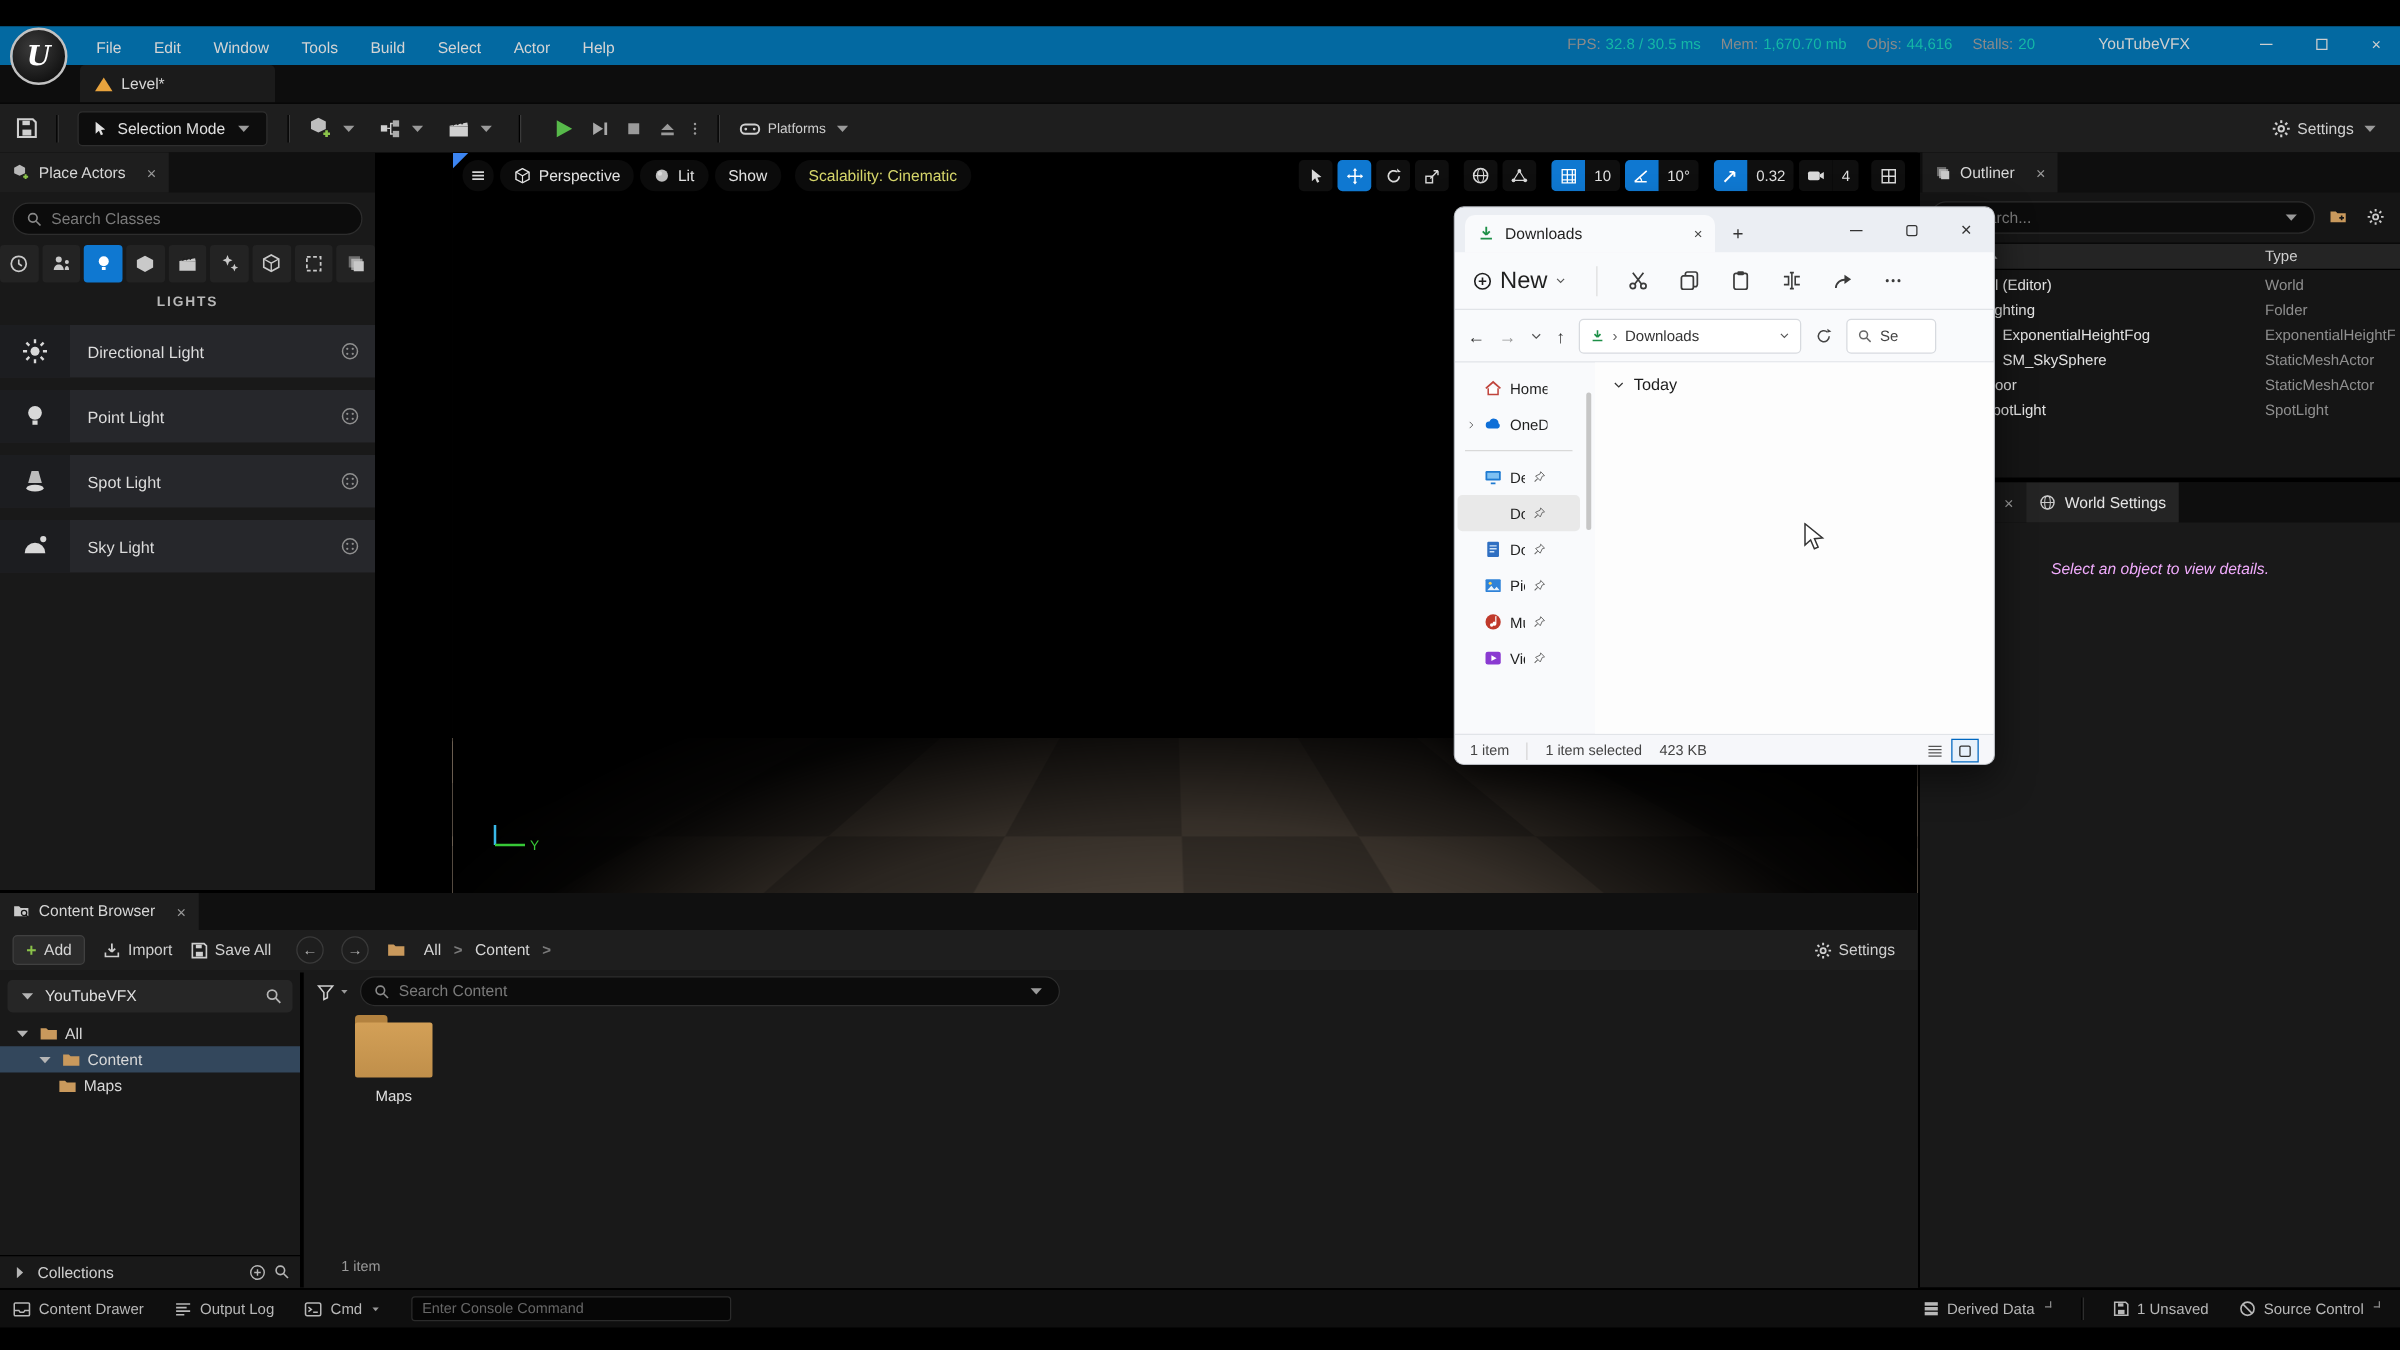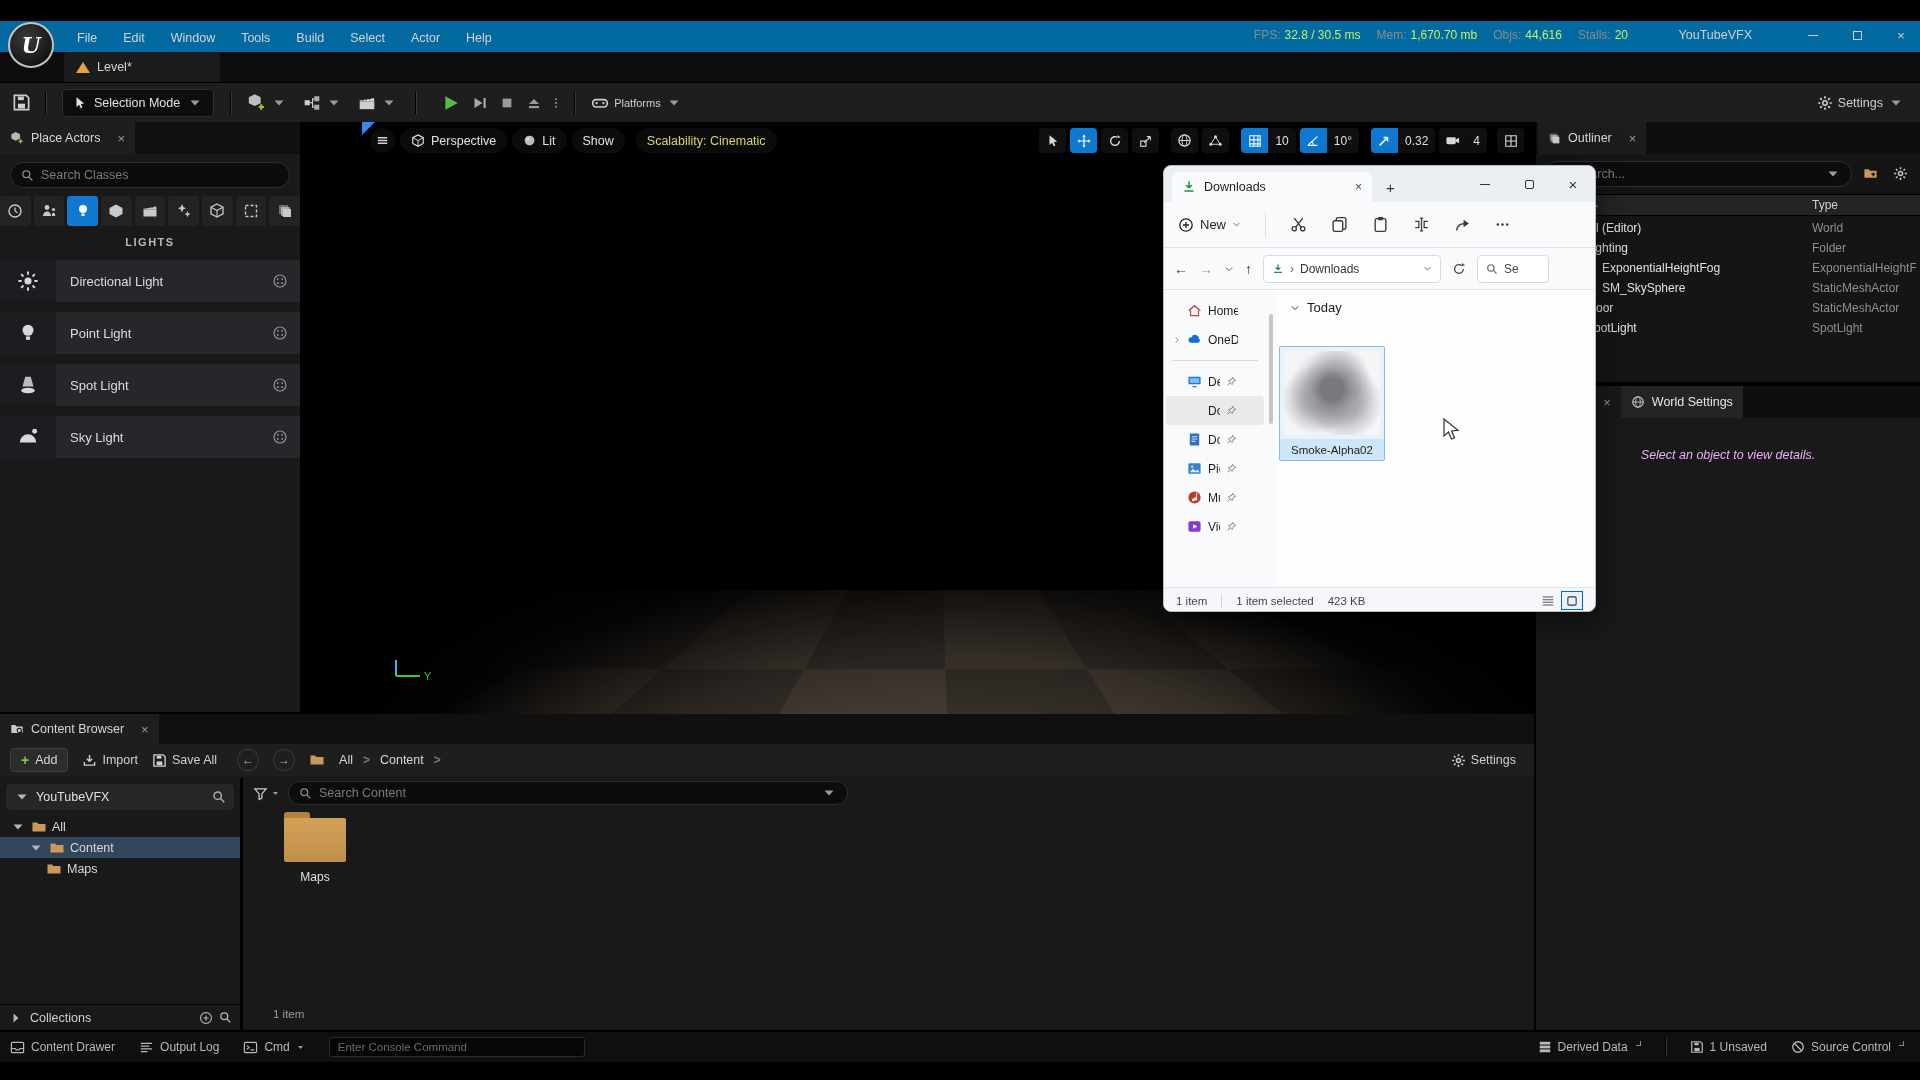--- a/index.html
+++ b/index.html
@@ -14,21 +14,21 @@
   .fx{display:flex;align-items:center}
   .i{flex:none;display:block}
   svg.i{width:16px;height:16px}
   .sep-v{width:1px;height:22px;background:#000;box-shadow:1px 0 0 #3a3a3a;flex:none}
   
   #menubar{left:0;top:21px;width:1920px;height:34px;background:#0369a1}
   #menubar .menu{padding:0 13px;font-size:12.5px;color:#d4d4d4;height:34px;display:flex;align-items:center;cursor:default}
   #logo{left:8px;top:22px;width:46px;height:46px;border-radius:50%;border:2px solid #c2c2c2;background:radial-gradient(circle at 40% 35%,#3c3c3c,#050505);z-index:5;display:flex;align-items:center;justify-content:center;font-family:"DejaVu Serif",serif;font-style:italic;font-weight:bold;font-size:22px;color:#fff}
   #stats{right:292px;top:18px;height:34px;gap:16px;font-size:12px}
   #stats .lb{color:#8a8a8a;margin-right:4px}
-  #stats .vl{color:#bef264}
+  #stats .vl{color:#14b8a6}
   #apptitle{right:168px;top:18px;height:34px;font-size:12.5px;color:#cfcfcf}
   #winbtns{right:10px;top:18px;height:34px;gap:26px}
   #winbtns .wb{width:18px;height:18px;display:flex;align-items:center;justify-content:center;color:#cfcfcf;font-size:13px}
   .glyph-min{display:inline-block;width:10px;border-top:1.5px solid #cfcfcf}
   .glyph-max{display:inline-block;width:9px;height:9px;border:1.3px solid #cfcfcf}
   #tabrow{left:0;top:52px;width:1920px;height:30px;background:#0d0d0d}
   #leveltab{left:64px;top:0;height:30px;width:156px;background:#1b1b1b;border-radius:4px 4px 0 0;gap:7px;padding:0 12px;font-size:12.5px;color:#d6d6d6}
   .tri-orange{width:0;height:0;border-left:7px solid transparent;border-right:7px solid transparent;border-bottom:11px solid var(--c-level_icon)}
   #toolbar{left:0;top:82px;width:1920px;height:40px;background:#1e1e1e;border-top:1px solid #000;padding-left:12px;gap:0}
   .tbtn{display:flex;align-items:center;gap:5px;color:#cfcfcf}
@@ -115,21 +115,21 @@
   #ex-tabs{height:36px;background:#ebeef3;display:flex;align-items:flex-end}
   #ex-tab{margin-left:8px;width:200px;height:30px;background:#f9fafc;border-radius:8px 8px 0 0;display:flex;align-items:center;gap:8px;padding:0 10px;font-size:12.5px}
   #ex-tab .xclose{color:#444;margin-left:auto;font-size:12px}
   #ex-newtab{margin-left:14px;font-size:15px;color:#333;height:30px;display:flex;align-items:center}
   #ex-winbtns{margin-left:auto;display:flex;height:36px}
   #ex-winbtns .wb{width:44px;height:36px;display:flex;align-items:center;justify-content:center;color:#333;font-size:13px}
   .exglyph-min{display:inline-block;width:10px;border-top:1.2px solid #333}
   .exglyph-max{display:inline-block;width:9px;height:9px;border:1.2px solid #333;border-radius:2px}
   #ex-cmd{height:46px;background:#f9fafc;border-bottom:1px solid #e1e4e8;display:flex;align-items:center;padding:0 14px;gap:24px;color:#3b3b3b}
   #ex-cmd svg.i{width:17px;height:17px}
-  #ex-new{display:flex;align-items:center;gap:6px;font-size:13px;color:#1f1f1f}
+  #ex-new{display:flex;align-items:center;gap:6px;font-size:19px;color:#1f1f1f}
   .exsep{width:1px;height:24px;background:#ddd}
   #ex-addr{height:42px;border-bottom:1px solid #e1e4e8;display:flex;align-items:center;padding:0 10px;gap:11px;color:#333}
   .exarrow{font-size:14px;color:#333}
   #ex-addrbox{width:178px;height:28px;background:#fff;border:1px solid #d7dadf;border-radius:4px;display:flex;align-items:center;gap:6px;padding:0 8px;font-size:12px}
   #ex-searchbox{width:72px;height:28px;background:#fff;border:1px solid #d7dadf;border-radius:4px;display:flex;align-items:center;gap:6px;padding:0 8px;font-size:12px;color:#444}
   #ex-body{display:flex;height:297px}
   #ex-side{width:102px;padding-top:6px}
   .srow{height:29px;display:flex;align-items:center;gap:6px;padding:0 7px;font-size:12px;color:#1f1f1f;margin:0 2px;border-radius:4px}
   .srow.sel{background:#e9e9e9}
   .srow .slabel{max-width:30px;overflow:hidden;white-space:nowrap;flex:none}
@@ -1244,24 +1244,20 @@
     <div id="ex-scroll">
         <div class="thumb"></div>
       </div>
     <div id="ex-main">
       <div id="ex-group">
         <svg class="i" style="width:10px;height:10px;color:#333">
             <use href="#i-chevd"></use>
           </svg>
         <span>Today</span>
       </div>
-      <div id="ex-card">
-        <div id="ex-thumb"></div>
-        <div id="ex-cardlabel">Smoke-Alpha02</div>
-      </div>
     </div>
   </div>
   <div id="ex-status">
     <span>1 item</span>
     <span style="width:1px;height:14px;background:#d5d5d5"></span>
     <span>1 item selected</span>
     <span>423 KB</span>
     <span class="viewbtns">
       <svg class="i" style="width:14px;height:14px">
           <use href="#i-list"></use>

